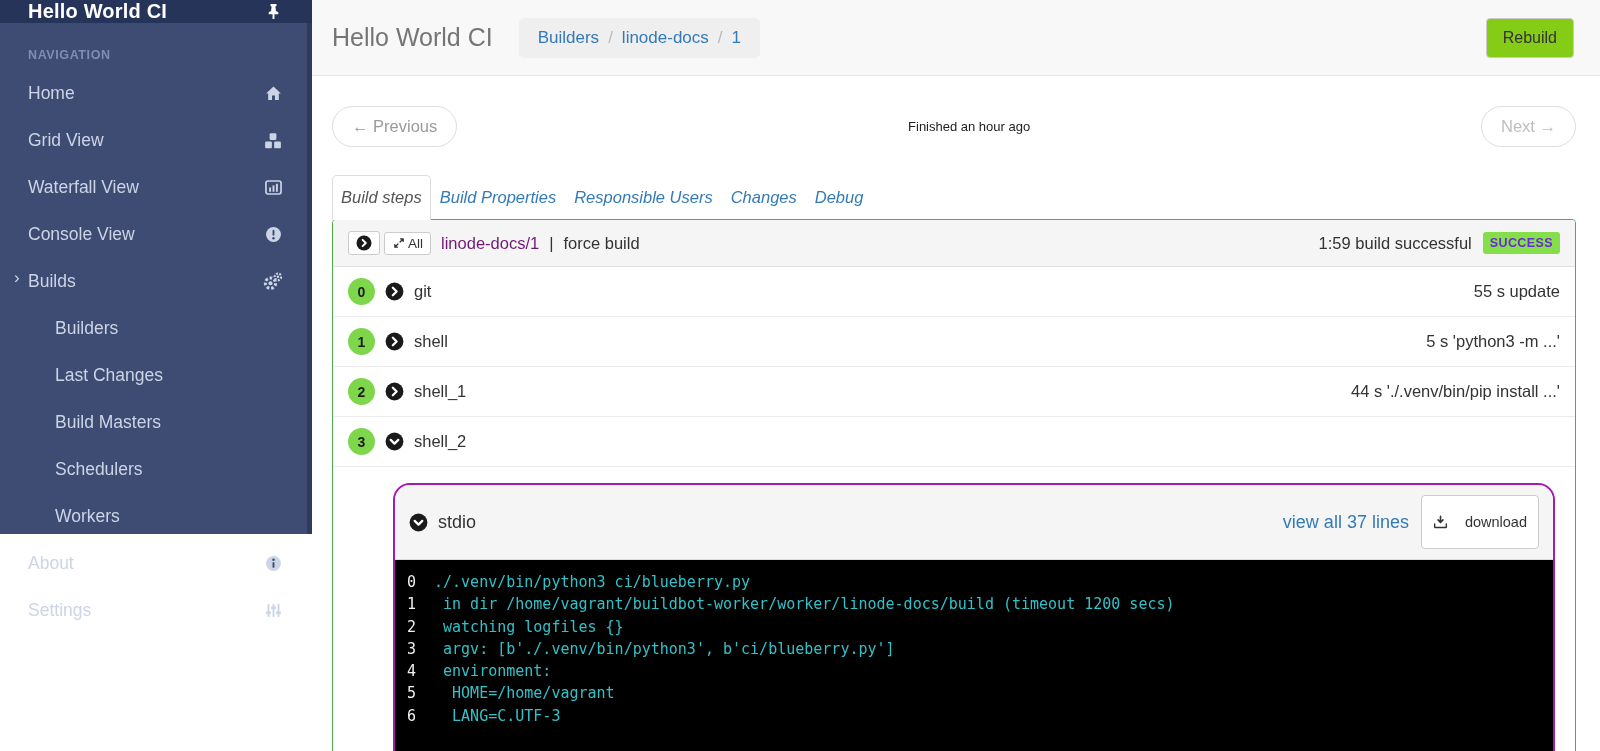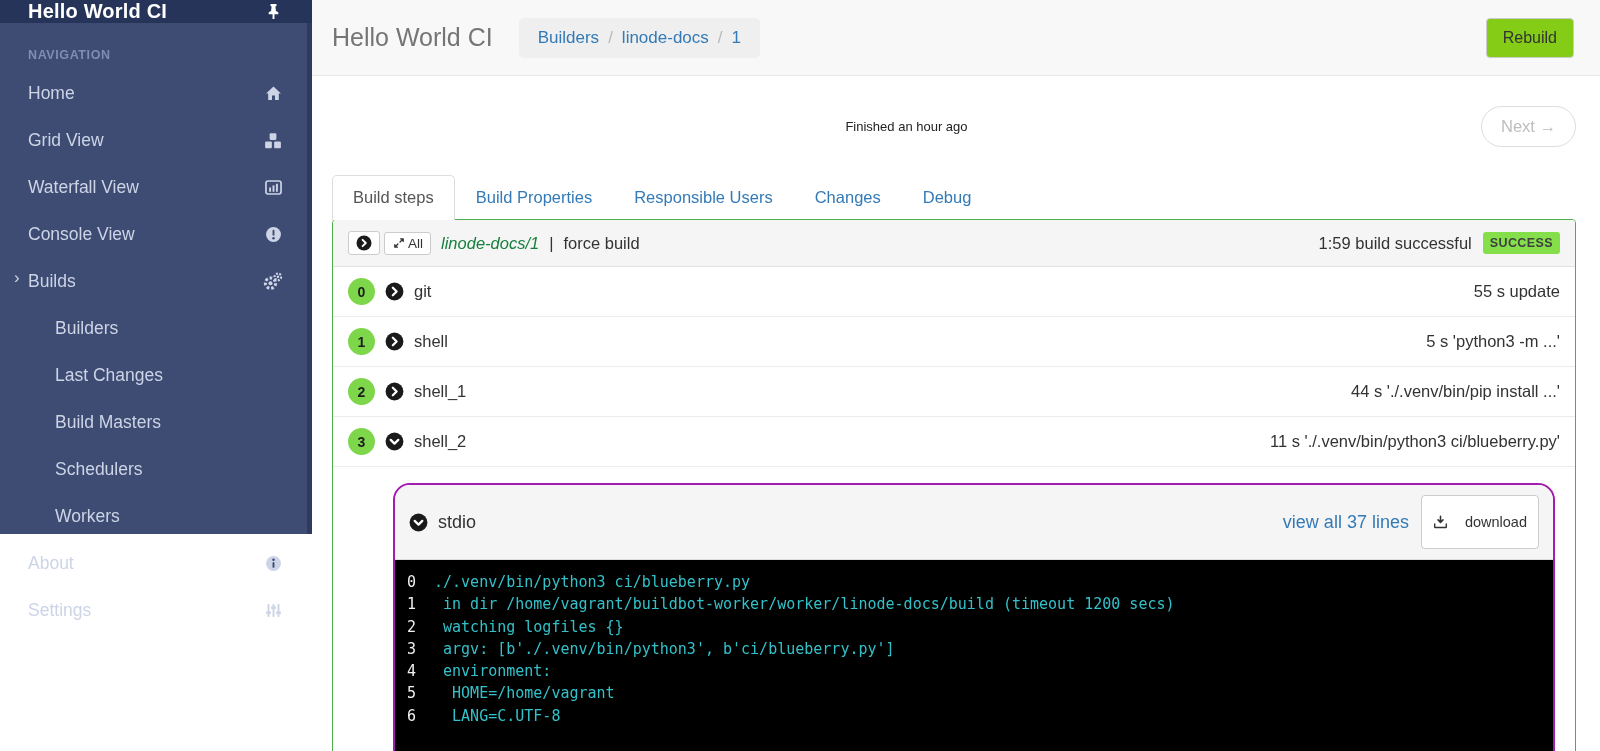--- a/index.html
+++ b/index.html
@@ -42,37 +42,37 @@
   .content { padding:30px 24px 0 20px; }
 
   .pager { display:flex; align-items:center; margin-bottom:28px; }
   .pill { border:1px solid #ddd; border-radius:22px; padding:10px 19px; font-size:16.5px;
           background:#fff; cursor:pointer; font-family:inherit; }
   .pill.prev { color:#9a9a9a; }
   .pill.next { color:#bdbdbd; margin-left:auto; }
   .pager-status { flex:1; text-align:center; font-size:13px; color:#222; }
 
   .tabs { display:flex; font-size:16.5px; position:relative; z-index:2; }
-  .tab { padding:12px 20px; color:#337ab7; cursor:pointer; text-decoration:none;
-         border:1px solid transparent; margin-bottom:-1px; }
+  .tab { padding:12px 8px; color:#337ab7; cursor:pointer; text-decoration:none;
+         border:1px solid transparent; margin-bottom:-1px;font-style:italic; }
   .tab.active { background:#fff; border:1px solid #ddd; border-bottom-color:#fff;
                 border-radius:5px 5px 0 0; color:#555; cursor:default; }
 
   .panel { border:1px solid #4cae4c; border-radius:4px; position:relative; z-index:1;
            background:#fff; }
   .panel-header { background:#f5f5f5; padding:11px 15px; display:flex; align-items:center;
                   gap:10px; font-size:16.5px; color:#333; border-bottom:1px solid #e2e2e2;
                   border-radius:3px 3px 0 0; }
   .btn-mini { background:#fff; border:1px solid #ccc; border-radius:3px; padding:3px 7px;
               font-size:13.5px; color:#333; display:inline-flex; align-items:center; gap:2px;
               cursor:pointer; font-family:inherit; }
   .btn-mini + .btn-mini { margin-left:-6px; }
-  .build-link { color:#15803d; text-decoration:none; cursor:pointer;font-style:italic; }
+  .build-link { color:#701a75; text-decoration:none; cursor:pointer; }
   .ph-right { margin-left:auto; display:flex; align-items:center; gap:11px; }
-  .badge-success { background:#85df4a; color:#404040; font-weight:700; font-size:12.5px;
+  .badge-success { background:#85df4a; color:#6d28d9; font-weight:700; font-size:12.5px;
                    padding:4px 7px; border-radius:3px; letter-spacing:.4px; }
 
   .step-row { display:flex; align-items:center; padding:11px 15px; gap:10px;
               font-size:16.5px; color:#333; background:#fff;
               border-bottom:1px solid #ececec; cursor:pointer; }
   .num-badge { width:27px; height:27px; flex:none; border-radius:50%; background:#7ed64a;
                color:#1c1c1c; font-weight:700; font-size:14px; display:flex;
                align-items:center; justify-content:center; }
   .step-detail { margin-left:auto; text-align:right; }
 
@@ -213,20 +213,21 @@
         <a>linode-docs</a>
         <span class="bc-sep">/</span>
         <a>1</a>
       </div>
       <button class="rebuild-btn">Rebuild</button>
     </header>
 
     <div class="content">
 
       <div class="pager">
+        <button class="pill prev">← Previous</button>
         <div class="pager-status">Finished an hour ago</div>
         <button class="pill next">Next →</button>
       </div>
 
       <div class="tabs">
         <a class="tab active">Build steps</a>
         <a class="tab">Build Properties</a>
         <a class="tab">Responsible Users</a>
         <a class="tab">Changes</a>
         <a class="tab">Debug</a>
@@ -298,21 +299,20 @@
 
         <div class="step-row">
           <span class="num-badge">3</span>
           <span class="icon">
             <svg width="19" height="19" viewBox="0 0 16 16">
                 <circle cx="8" cy="8" r="7.5" fill="#1a1a1a"></circle>
                 <path d="M4.8 6.6L8 9.8l3.2-3.2" fill="none" stroke="#fff" stroke-width="1.9" stroke-linecap="round" stroke-linejoin="round"></path>
               </svg>
           </span>
           <span>shell_2</span>
-          <span class="step-detail">11 s './.venv/bin/python3 ci/blueberry.py'</span>
         </div>
 
         <div class="expand-area">
           <div class="logcard">
             <div class="logcard-header">
               <span class="icon">
                 <svg width="19" height="19" viewBox="0 0 16 16">
                     <circle cx="8" cy="8" r="7.5" fill="#1a1a1a"></circle>
                     <path d="M4.8 6.6L8 9.8l3.2-3.2" fill="none" stroke="#fff" stroke-width="1.9" stroke-linecap="round" stroke-linejoin="round"></path>
                   </svg>
@@ -351,21 +351,21 @@
               <div class="tline">
                   <span class="lnum">4</span>
                   <span class="ltext"> environment:</span>
                 </div>
               <div class="tline">
                   <span class="lnum">5</span>
                   <span class="ltext">  HOME=/home/vagrant</span>
                 </div>
               <div class="tline">
                   <span class="lnum">6</span>
-                  <span class="ltext">  LANG=C.UTF-8</span>
+                  <span class="ltext">  LANG=C.UTF-3</span>
                 </div>
             </div>
           </div>
         </div>
 
       </section>
     </div>
   </main>
 </div>
 

